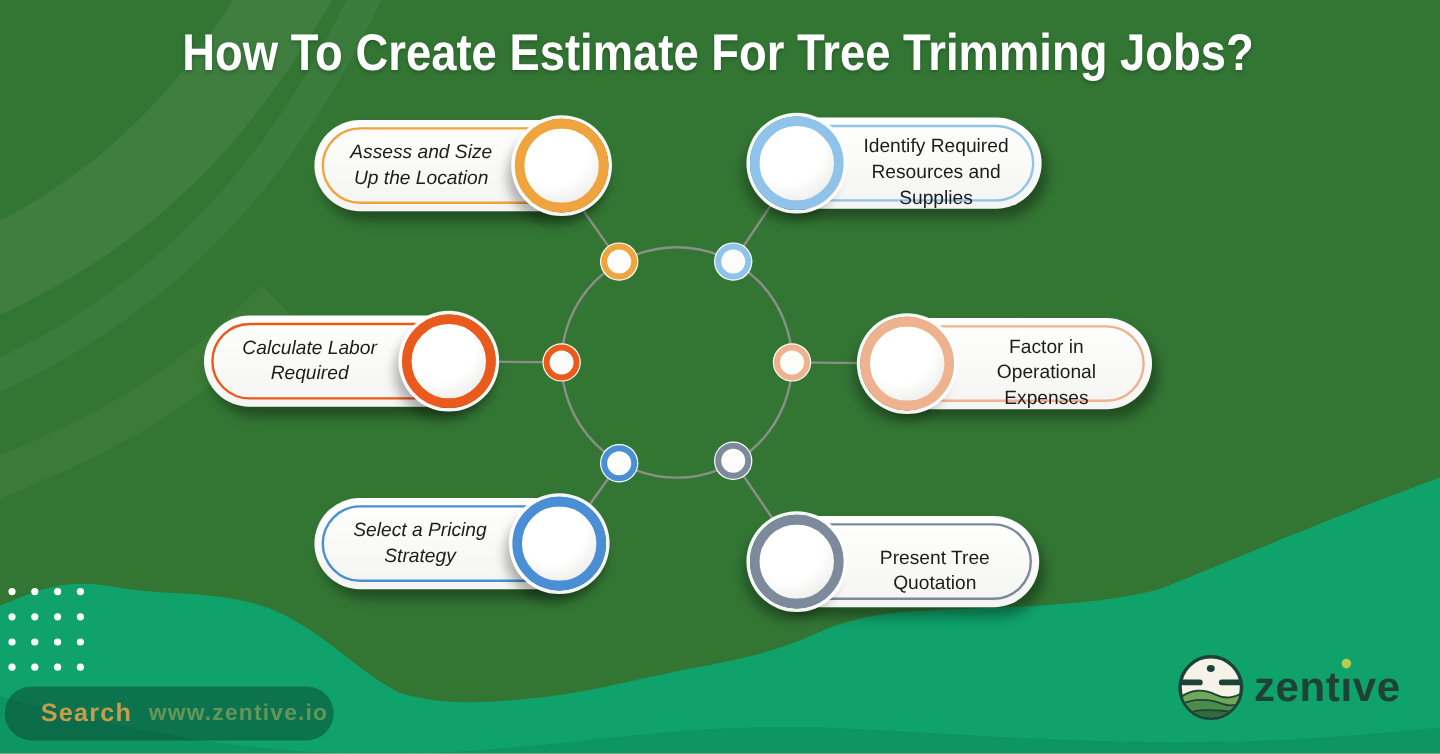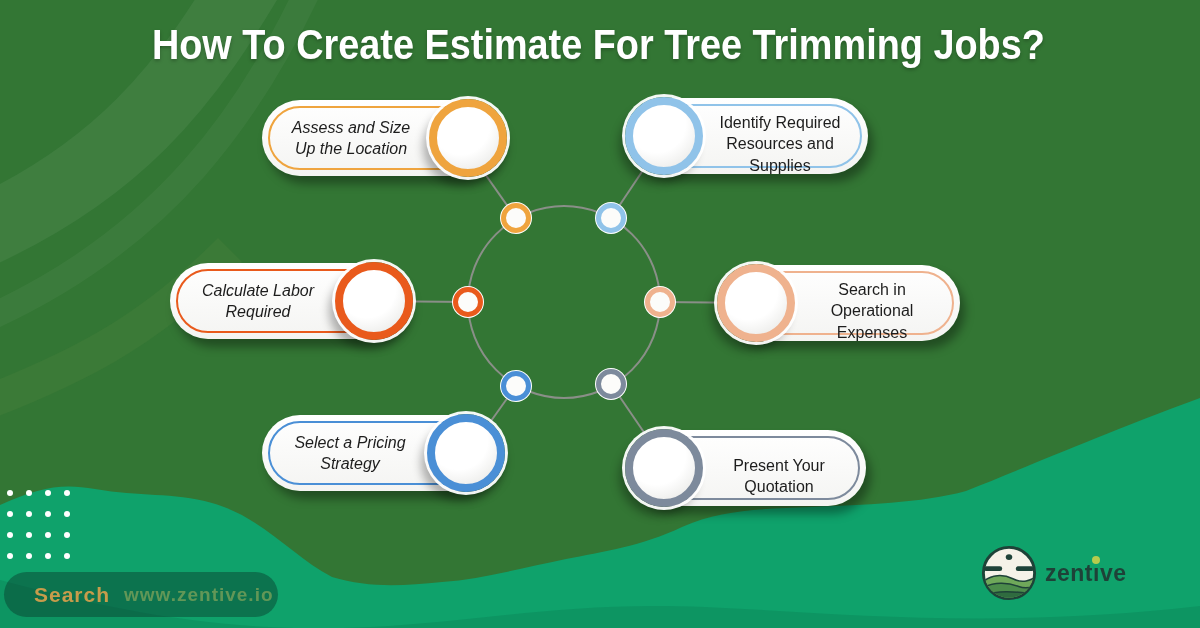--- a/index.html
+++ b/index.html
@@ -50,21 +50,21 @@
   #dots i{width:6px;height:6px;border-radius:50%;background:var(--dots,#fff);display:block;}
 
   
   .search-bar{position:absolute;left:4px;top:572px;width:274px;height:45px;border-radius:23px;
     background:var(--search-bar,rgba(10,61,47,0.45));display:flex;align-items:center;gap:14px;padding:0 10px 0 16px;box-sizing:border-box;}
   .search-label{font-size:21px;font-weight:bold;letter-spacing:1px;color:var(--search-label,#C79C4B);}
   .search-url{font-size:19px;font-weight:bold;letter-spacing:1px;color:var(--search-url,#7FA35A);opacity:.75;}
 
   
   .logo{position:absolute;left:980px;top:544px;display:flex;align-items:center;gap:7px;}
-  .logo-wordmark{font-size:23px;font-weight:bold;letter-spacing:.5px;color:var(--logo-text,#1E4238);}
+  .logo-wordmark{font-size:35px;font-weight:bold;letter-spacing:.5px;color:var(--logo-text,#1E4238);}
   .logo-wordmark span{position:relative;}
   .brand-dot{position:absolute;left:50%;top:-4px;transform:translateX(-50%);width:8px;height:8px;
     border-radius:50%;background:var(--logo-dot,#B5CC4D);}
 </style>
 </head>
 <body>
 
 <div id="canvas">
 
   <svg class="layer" viewBox="0 0 1200 628" aria-hidden="true">
@@ -114,31 +114,31 @@
     <span class="pill-label">Identify Required Resources and Supplies</span>
     <span class="big-circle"></span>
   </div>
 
   <div class="pill circle-right" style="left: 170px; top: 263px; width: 238px; --accent: #E95A1C;">
     <span class="pill-label">Calculate Labor Required</span>
     <span class="big-circle"></span>
   </div>
 
   <div class="pill circle-left" style="left: 722px; top: 265px; width: 238px; --accent: #EFB28E;">
-    <span class="pill-label">Search in Operational Expenses</span>
+    <span class="pill-label">Factor in Operational Expenses</span>
     <span class="big-circle"></span>
   </div>
 
   <div class="pill circle-right" style="left: 262px; top: 415px; width: 238px; --accent: #4A8FD6;">
     <span class="pill-label">Select a Pricing Strategy</span>
     <span class="big-circle"></span>
   </div>
 
   <div class="pill circle-left" style="left: 630px; top: 430px; width: 236px; --accent: #7D8A9C;">
-    <span class="pill-label">Present Your Quotation</span>
+    <span class="pill-label">Present Tree Quotation</span>
     <span class="big-circle"></span>
   </div>
 
   <div id="dots">
       <i></i>
       <i></i>
       <i></i>
       <i></i>
       <i></i>
       <i></i>

